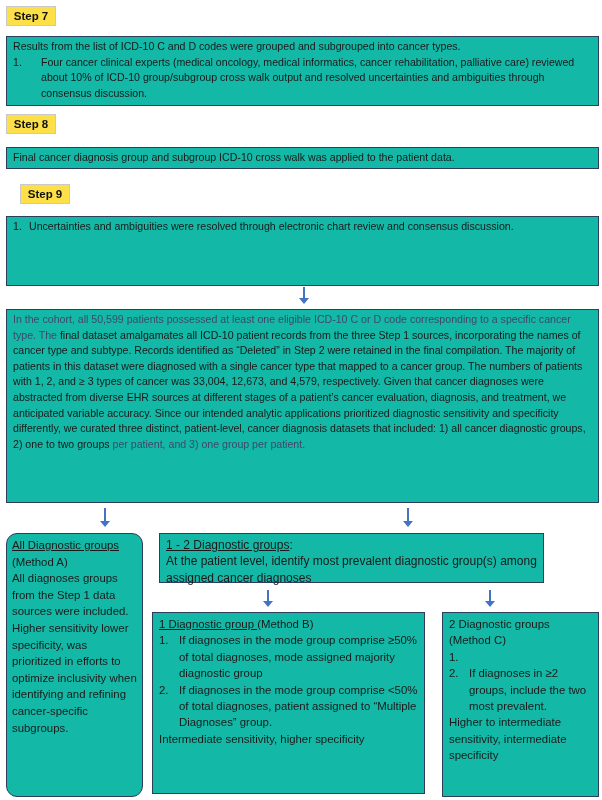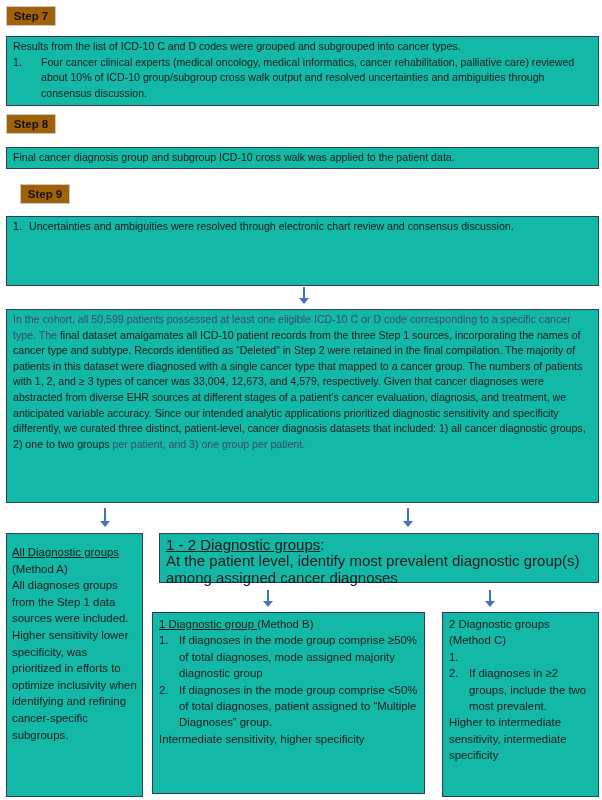--- a/index.html
+++ b/index.html
@@ -2,21 +2,21 @@
 <html><head>
 <meta charset="utf-8">
 <style>
   html, body { margin: 0; padding: 0; }
   body {
     width: 602px; height: 800px; background: #ffffff; position: relative; overflow: hidden;
     font-family: "Liberation Sans", sans-serif; color: #1a1a1a;
   }
   .step-label {
     position: absolute; left: 6px; width: 48px; height: 18px;
-    background: #a16207; border: 1px solid #c9c9c9;
+    background: #fde047; border: 1px solid #c9c9c9;
     font-size: 11.5px; font-weight: bold; line-height: 18px; text-align: center; color: #111;
   }
   .box {
     position: absolute; box-sizing: border-box;
     border: 1.6px solid #2e3c5e; background: #14b8a6;
     font-size: 10.6px; line-height: 15.6px; padding: 2px 6px;
   }
   .num { display: flex; }
   .num .n { width: 28px; flex: 0 0 28px; }
   .num.tight .n { width: 16px; flex: 0 0 16px; }
@@ -68,29 +68,29 @@
 
 <div class="arrow" style="left:100px; top:508px; height:20px;">
   <div class="shaft" style="height:14px;"></div>
     <div class="head" style="top:13px;"></div>
 </div>
 <div class="arrow" style="left:403px; top:508px; height:20px;">
   <div class="shaft" style="height:14px;"></div>
     <div class="head" style="top:13px;"></div>
 </div>
 
-<div class="box" style="left:6px; top:533px; width:137px; height:264px; font-size:11.4px; line-height:16.6px; padding:10px 5px;">
+<div class="box" style="left:6px; top:533px; width:137px; height:264px; font-size:11.4px; line-height:16.6px; padding:3px 5px;border-radius:11px;">
   <div class="u">All Diagnostic groups</div>
   <div>(Method A)</div>
   <div>
     <span>All diagnoses groups from the Step 1 data sources were included. </span><span class="i">Higher sensitivity lower specificity,</span><span> was prioritized in efforts to optimize inclusivity when identifying and refining cancer-specific subgroups.</span>
   </div>
 </div>
 
-<div class="box" style="left:159px; top:533px; width:440px; height:50px; font-size:15px; line-height:16.4px; padding:3px 6px;">
+<div class="box" style="left:159px; top:533px; width:385px; height:50px; font-size:12px; line-height:16.4px; padding:3px 6px;">
   <div><span class="u">1 - 2 Diagnostic groups</span><span>:</span></div>
   <div>At the patient level, identify most prevalent diagnostic group(s) among assigned cancer diagnoses</div>
 </div>
 
 <div class="arrow" style="left:263px; top:590px; height:18px;">
   <div class="shaft" style="height:12px;"></div>
     <div class="head" style="top:11px;"></div>
 </div>
 <div class="arrow" style="left:485px; top:590px; height:18px;">
   <div class="shaft" style="height:12px;"></div>

